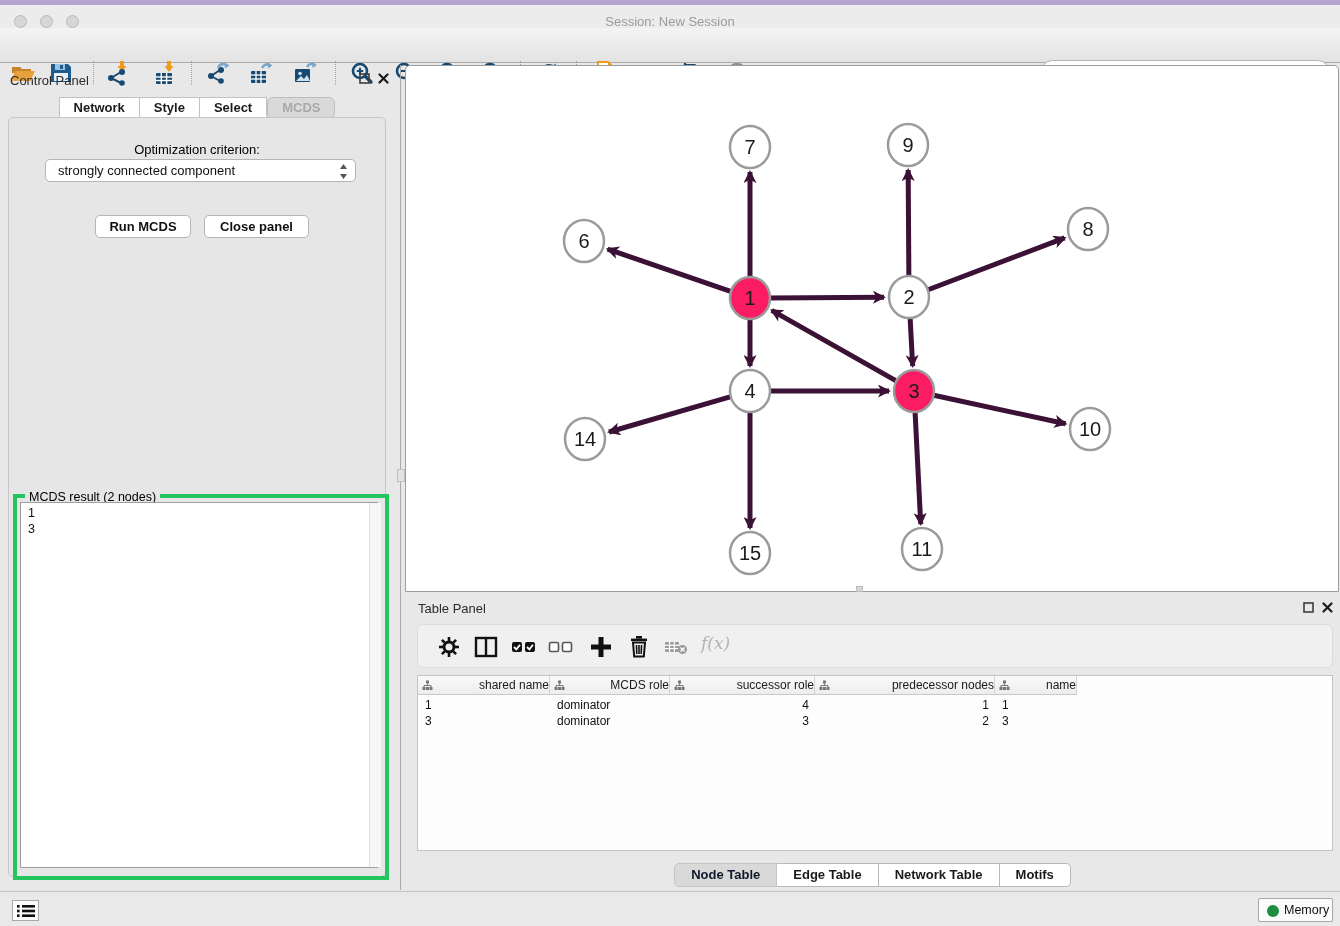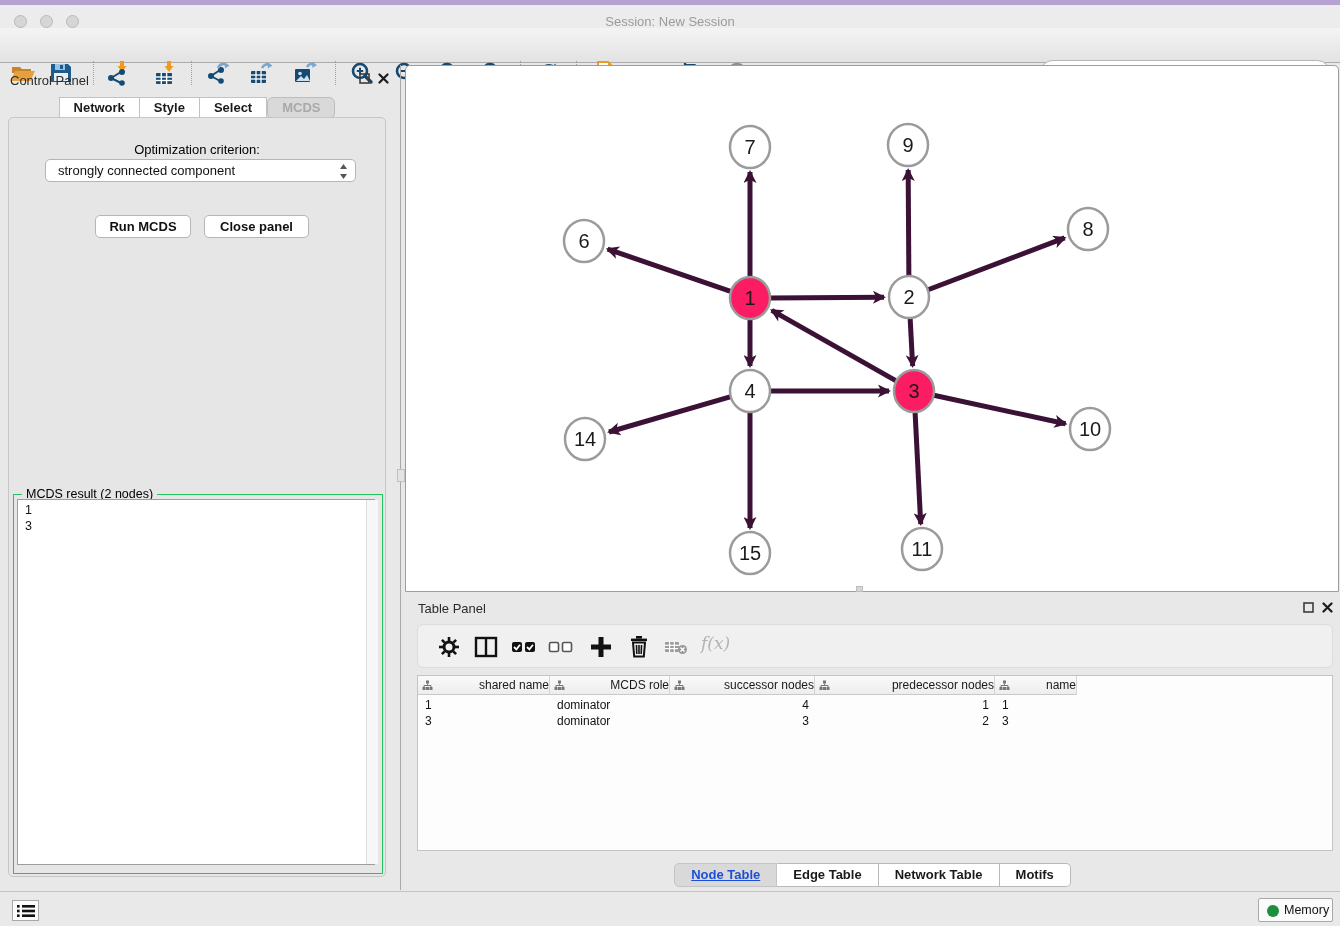--- a/index.html
+++ b/index.html
@@ -27,21 +27,21 @@
   .win-btn{position:absolute;cursor:pointer;}
   #cp-tabs{position:absolute;left:0;top:32px;width:394px;display:flex;justify-content:center;}
   .ctab{height:20px;line-height:20px;padding:0 14px;font-size:13px;font-weight:600;background:#fff;border:1px solid #c2c2c2;border-left:none;color:#1a1a1a;cursor:pointer;}
   .ctab:first-child{border-left:1px solid #c2c2c2;}
   .ctab.active{background:#d9d9d9;color:#a9a9a9;border:1px solid #bdbdbd;border-radius:6px;position:relative;}
   #cp-body{position:absolute;left:8px;top:52px;width:378px;height:760px;background:#e6e6e6;border:1px solid #c6c6c6;border-radius:5px;box-sizing:border-box;}
   #opt-label{position:absolute;left:0;top:24px;width:100%;text-align:center;font-size:13px;color:#000;}
   #opt-select{position:absolute;left:36px;top:41px;width:311px;height:23px;background:#fff;border:1px solid #b5b5b5;border-radius:5px;box-sizing:border-box;cursor:pointer;}
   #opt-select .val{position:absolute;left:12px;top:3px;font-size:13px;color:#111;}
   .cp-btn{position:absolute;top:75px;height:23px;background:#fff;border:1px solid #b5b5b5;border-radius:5px;font-size:13px;font-weight:600;color:#111;text-align:center;line-height:21px;box-sizing:border-box;cursor:pointer;margin-top:22px;}
-  #mcds-group{position:absolute;left:4px;top:376px;width:368px;height:378px;border:1px solid #22c55e;}
+  #mcds-group{position:absolute;left:4px;top:376px;width:368px;height:378px;border:4px solid #22c55e;}
   #mcds-group-label{position:absolute;left:8px;top:-8px;background:#e6e6e6;padding:0 4px;font-size:12.5px;color:#000;}
   #mcds-text{position:absolute;left:3px;top:4px;width:358px;height:366px;background:#fff;border:1px solid #9e9e9e;font-size:12.5px;color:#111;line-height:16px;padding:2px 0 0 7px;box-sizing:border-box;white-space:pre;}
   #mcds-scroll{position:absolute;right:4px;top:5px;width:11px;height:364px;background:#f7f7f7;border-left:1px solid #e0e0e0;}
   
   #v-divider{left:400px;top:65px;width:1px;height:825px;background:#a9a9a9;}
   #v-divider-handle{left:397px;top:469px;width:8px;height:13px;background:#e3e3e3;border:1px solid #c0c0c0;box-sizing:border-box;}
   
   #net-window{left:405px;top:65px;width:934px;height:527px;background:#fff;border:1px solid #9d9d9d;border-radius:5px 5px 0 0;box-sizing:border-box;}
   #net-titlebar{position:absolute;left:0;top:0;width:100%;height:24px;background:linear-gradient(#ece« 0,#ececec,#dfdfdf);background:linear-gradient(#efefef,#dcdcdc);border-bottom:1px solid #b3b3b3;border-radius:5px 5px 0 0;}
   #net-title{position:absolute;left:0;top:5px;width:100%;text-align:center;font-size:13px;color:#222;}
@@ -55,21 +55,21 @@
   #tp-table{position:absolute;left:12px;top:80px;width:916px;height:176px;background:#fdfdfd;border:1px solid #c4c4c4;box-sizing:border-box;overflow:hidden;}
   #tp-header{position:absolute;left:0;top:0;height:19px;display:flex;}
   .th{background:linear-gradient(#fafafa,#ededed);border-right:1px solid #d4d4d4;border-bottom:1px solid #c9c9c9;box-sizing:border-box;position:relative;font-size:12px;color:#1a1a1a;text-align:right;line-height:18px;}
   .th .hicon{position:absolute;left:4px;top:4px;}
   .tr{position:absolute;left:0;height:15px;display:flex;font-size:12px;color:#111;}
   .td{box-sizing:border-box;line-height:15px;}
   #tp-tabs{position:absolute;left:0;top:268px;width:935px;display:flex;justify-content:center;}
   .ttab{height:22px;line-height:22px;padding:0 16px;font-size:13px;font-weight:600;background:#fff;border:1px solid #b9b9b9;border-left:none;color:#1a1a1a;cursor:pointer;}
   .ttab:first-child{border-left:1px solid #b9b9b9;border-radius:5px 0 0 5px;}
   .ttab:last-child{border-radius:0 5px 5px 0;}
-  .ttab.active{background:#d9d9d9;color:#1d4ed8;border-color:#c4c4c4;text-decoration:underline;}
+  .ttab.active{background:#d9d9d9;color:#0f172a;border-color:#c4c4c4;}
   
   #statusbar{left:0;top:891px;width:1340px;height:35px;background:#e9e9e9;border-top:1px solid #c3c3c3;box-sizing:border-box;}
   #list-btn{position:absolute;left:12px;top:8px;width:27px;height:21px;background:#fbfbfb;border:1px solid #a8a8a8;box-sizing:border-box;cursor:pointer;}
   #memory-btn{position:absolute;left:1258px;top:6px;width:75px;height:24px;background:#fbfbfb;border:1px solid #a8a8a8;border-radius:2px;box-sizing:border-box;cursor:pointer;font-size:12.5px;color:#111;}
   #memory-dot{position:absolute;left:8px;top:6px;width:12px;height:12px;border-radius:50%;background:#1e8e3e;}
   #memory-label{position:absolute;left:25px;top:4px;}
   .fx{font-family:"DejaVu Serif","Liberation Serif",serif;font-style:italic;font-size:17px;color:#b2b2b2;}
 </style>
 </head>
 <body>
@@ -422,21 +422,21 @@
             <rect x="4" y="7" width="3" height="3" fill="#777"></rect>
             <rect x="7.5" y="7" width="3" height="3" fill="#777"></rect>
             <path d="M5.5 3.5v2M2 7V5.5h7V7" fill="none" stroke="#777" stroke-width="1"></path>
           </svg><span>MCDS role</span></div>
         <div class="th" style="width: 145px;"><svg class="hicon" width="11" height="11" viewBox="0 0 11 11">
             <rect x="4" y="0.5" width="3" height="3" fill="#777"></rect>
             <rect x="0.5" y="7" width="3" height="3" fill="#777"></rect>
             <rect x="4" y="7" width="3" height="3" fill="#777"></rect>
             <rect x="7.5" y="7" width="3" height="3" fill="#777"></rect>
             <path d="M5.5 3.5v2M2 7V5.5h7V7" fill="none" stroke="#777" stroke-width="1"></path>
-          </svg><span>successor nodes</span></div>
+          </svg><span>successor role</span></div>
         <div class="th" style="width: 180px;"><svg class="hicon" width="11" height="11" viewBox="0 0 11 11">
             <rect x="4" y="0.5" width="3" height="3" fill="#777"></rect>
             <rect x="0.5" y="7" width="3" height="3" fill="#777"></rect>
             <rect x="4" y="7" width="3" height="3" fill="#777"></rect>
             <rect x="7.5" y="7" width="3" height="3" fill="#777"></rect>
             <path d="M5.5 3.5v2M2 7V5.5h7V7" fill="none" stroke="#777" stroke-width="1"></path>
           </svg><span>predecessor nodes</span></div>
         <div class="th" style="width: 82px;"><svg class="hicon" width="11" height="11" viewBox="0 0 11 11">
             <rect x="4" y="0.5" width="3" height="3" fill="#777"></rect>
             <rect x="0.5" y="7" width="3" height="3" fill="#777"></rect>

